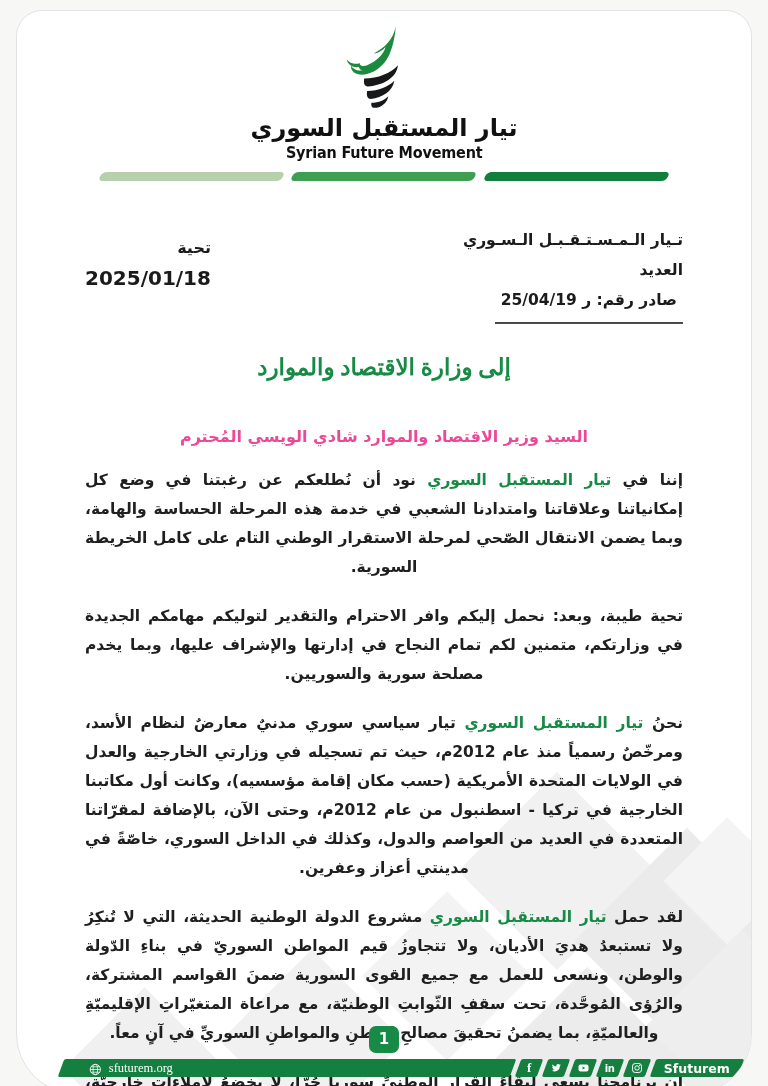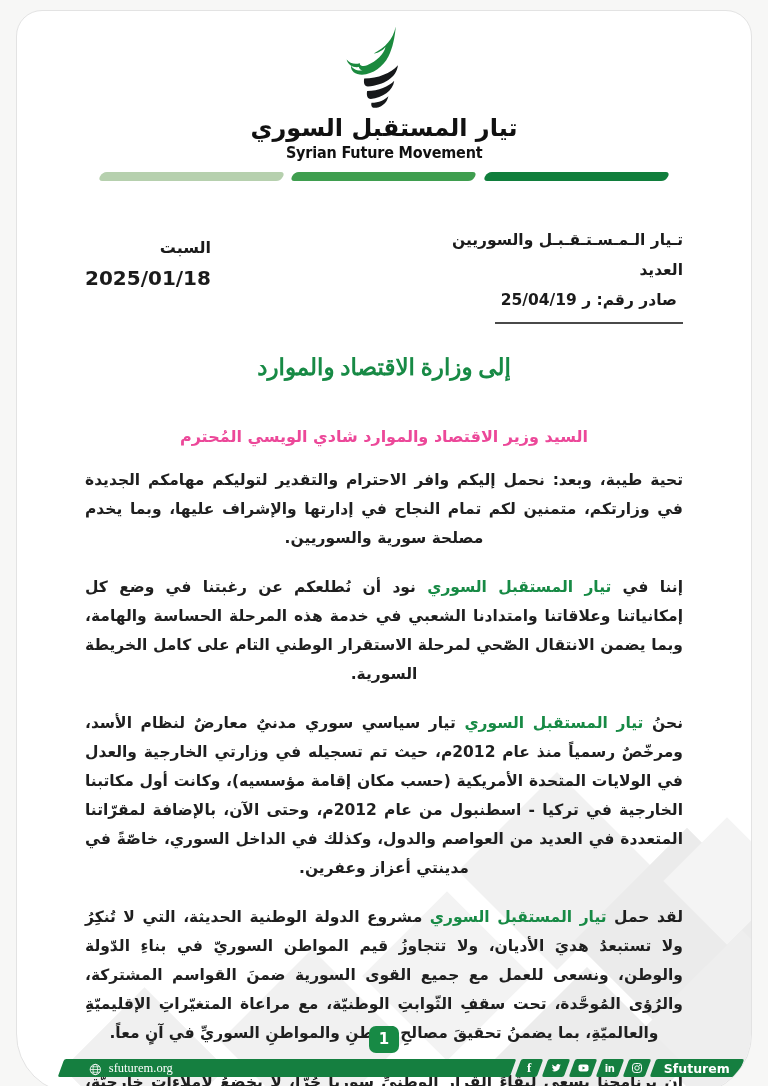--- a/index.html
+++ b/index.html
@@ -100,37 +100,37 @@
     <div><span class="logo-en">Syrian Future Movement</span></div>
     <div class="tribar">
       <span class="seg light"></span>
       <span class="seg mid"></span>
       <span class="seg dark"></span>
     </div>
   </div>
 
   <div class="meta" dir="rtl">
     <div class="org-block">
-      <div>تـيار الـمـسـتـقـبـل والسوريين</div>
+      <div>تـيار الـمـسـتـقـبـل الـسـوري</div>
       <div>العديد</div>
       <div><span class="ref">صادر رقم: ر 25/04/19</span></div>
     </div>
     <div class="date-block">
-      <div class="day">السبت</div>
+      <div class="day">تحية</div>
       <div class="date">2025/01/18</div>
     </div>
   </div>
 
   <h1 class="title" dir="rtl">إلى وزارة الاقتصاد والموارد</h1>
 
   <div class="salutation" dir="rtl">السيد وزير الاقتصاد والموارد شادي الويسي المُحترم</div>
 
   <div class="body-text" id="paragraphs">
+      <p><span>إننا في </span><span class="accent">تيار المستقبل السوري</span><span> نود أن نُطلعكم عن رغبتنا في وضع كل إمكانياتنا وعلاقاتنا وامتدادنا الشعبي في خدمة هذه المرحلة الحساسة والهامة، وبما يضمن الانتقال الصّحي لمرحلة الاستقرار الوطني التام على كامل الخريطة السورية.</span></p>
       <p><span>تحية طيبة، وبعد: نحمل إليكم وافر الاحترام والتقدير لتوليكم مهامكم الجديدة في وزارتكم، متمنين لكم تمام النجاح في إدارتها والإشراف عليها، وبما يخدم مصلحة سورية والسوريين.</span></p>
-      <p><span>إننا في </span><span class="accent">تيار المستقبل السوري</span><span> نود أن نُطلعكم عن رغبتنا في وضع كل إمكانياتنا وعلاقاتنا وامتدادنا الشعبي في خدمة هذه المرحلة الحساسة والهامة، وبما يضمن الانتقال الصّحي لمرحلة الاستقرار الوطني التام على كامل الخريطة السورية.</span></p>
       <p><span>نحنُ </span><span class="accent">تيار المستقبل السوري</span><span> تيار سياسي سوري مدنيٌ معارضٌ لنظام الأسد، ومرخّصٌ رسمياً منذ عام 2012م، حيث تم تسجيله في وزارتي الخارجية والعدل في الولايات المتحدة الأمريكية (حسب مكان إقامة مؤسسيه)، وكانت أول مكاتبنا الخارجية في تركيا - اسطنبول من عام 2012م، وحتى الآن، بالإضافة لمقرّاتنا المتعددة في العديد من العواصم والدول، وكذلك في الداخل السوري، خاصّةً في مدينتي أعزاز وعفرين.</span></p>
       <p><span>لقد حمل </span><span class="accent">تيار المستقبل السوري</span><span> مشروع الدولة الوطنية الحديثة، التي لا تُنكِرُ ولا تستبعدُ هديَ الأديان، ولا تتجاوزُ قيم المواطن السوريّ في بناءِ الدّولة والوطن، ونسعى للعمل مع جميع القوى السورية ضمنَ القواسم المشتركة، والرُؤى المُوحَّدة، تحت سقفِ الثّوابتِ الوطنيّة، مع مراعاة المتغيّراتِ الإقليميّةِ والعالميّةِ، بما يضمنُ تحقيقَ مصالحِ الوطنِ والمواطنِ السوريِّ في آنٍ معاً.</span></p>
       <p><span>إن برنامجنا يسعى لبقاءَ القرار الوطنيِّ سورياً حُرّاً، لا يخضعُ لإملاءاتٍ خارجيَّةٍ، ولا تجاذباتٍ داخليّةٍ تُفقدُهُ وزنَهُ، وتبعدُهُ عن الهدف والغاية، وندعم كل ما يُرسِّخُ أمنَ سورية، والمرتبط بأمنِ محيطها الإقليمي والعربي، وضرورة بناء علاقاتٍ استراتيجيةٍ مع المجتمع الدولي.</span></p>
     </div>
 
   <div class="page-badge">1</div>
 
   <div class="footer">
     <div class="fbar fbar-left">
       <div class="inner">

